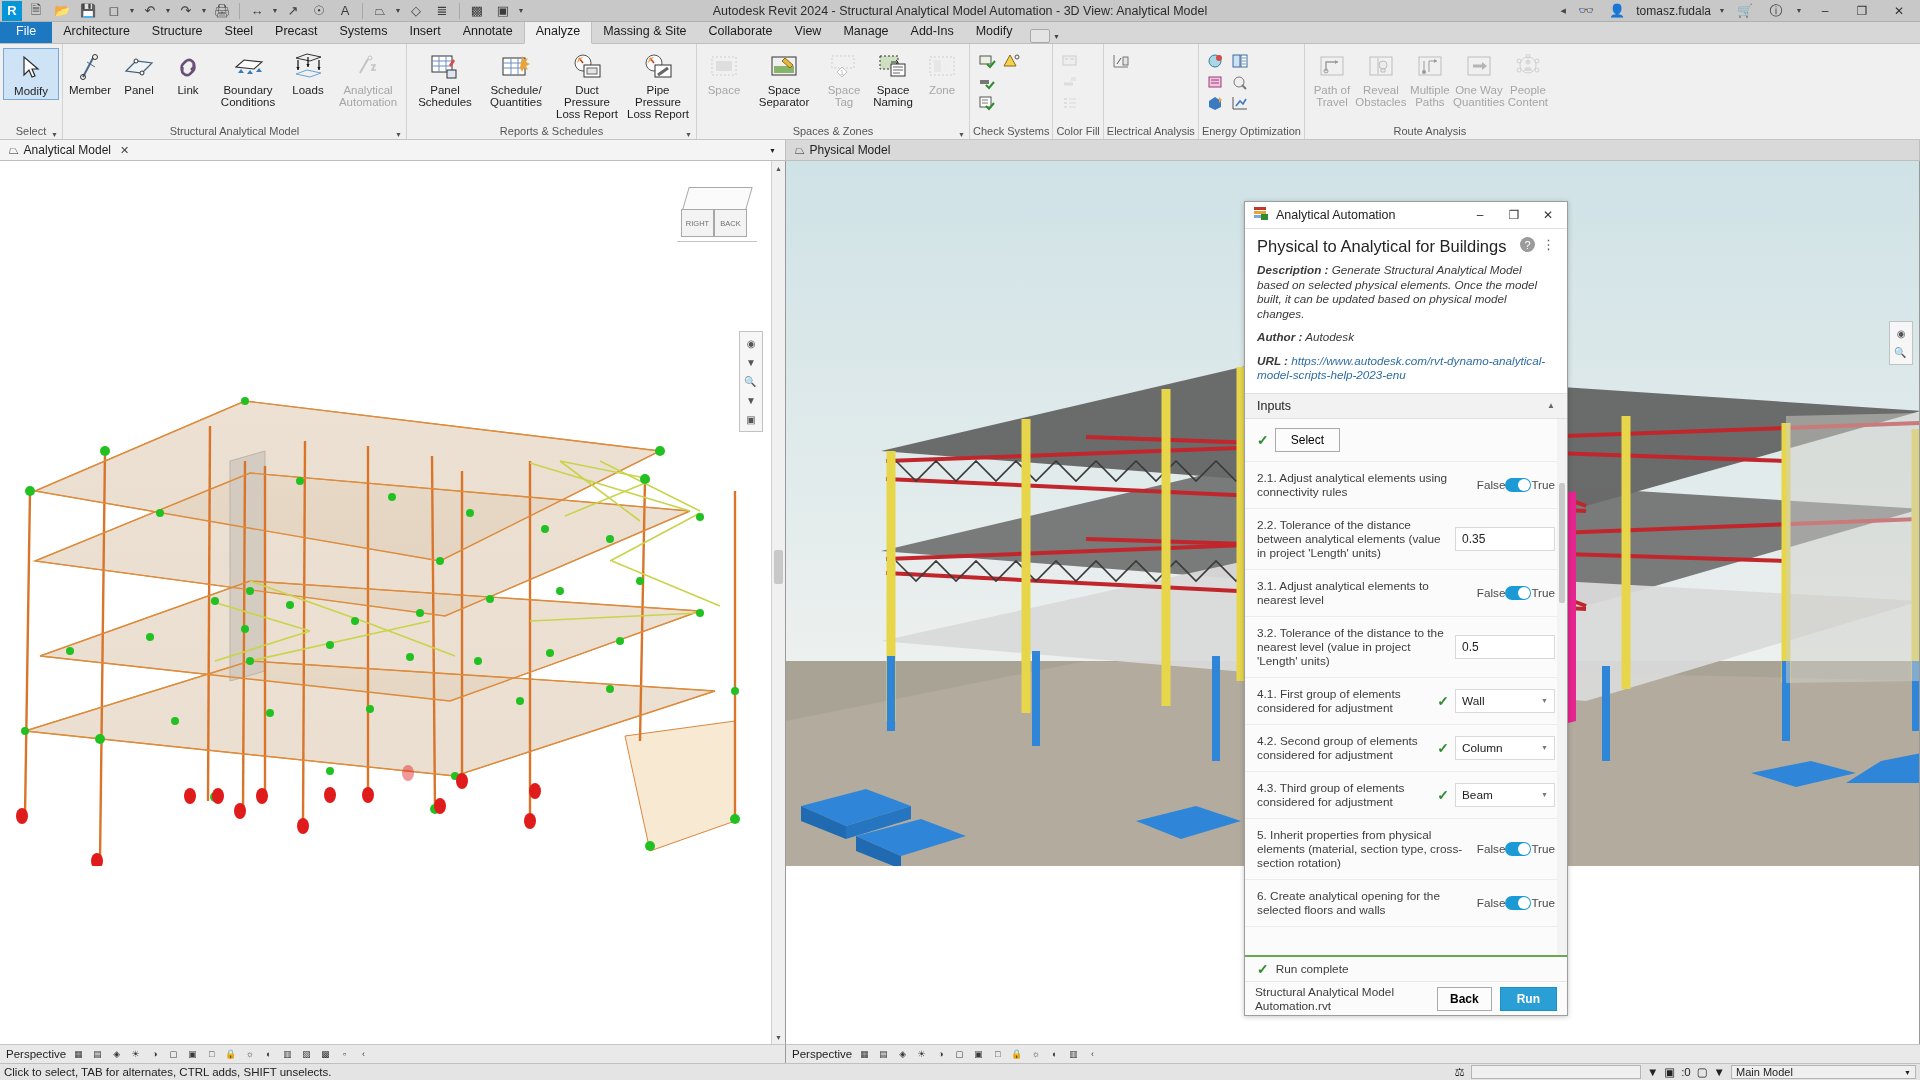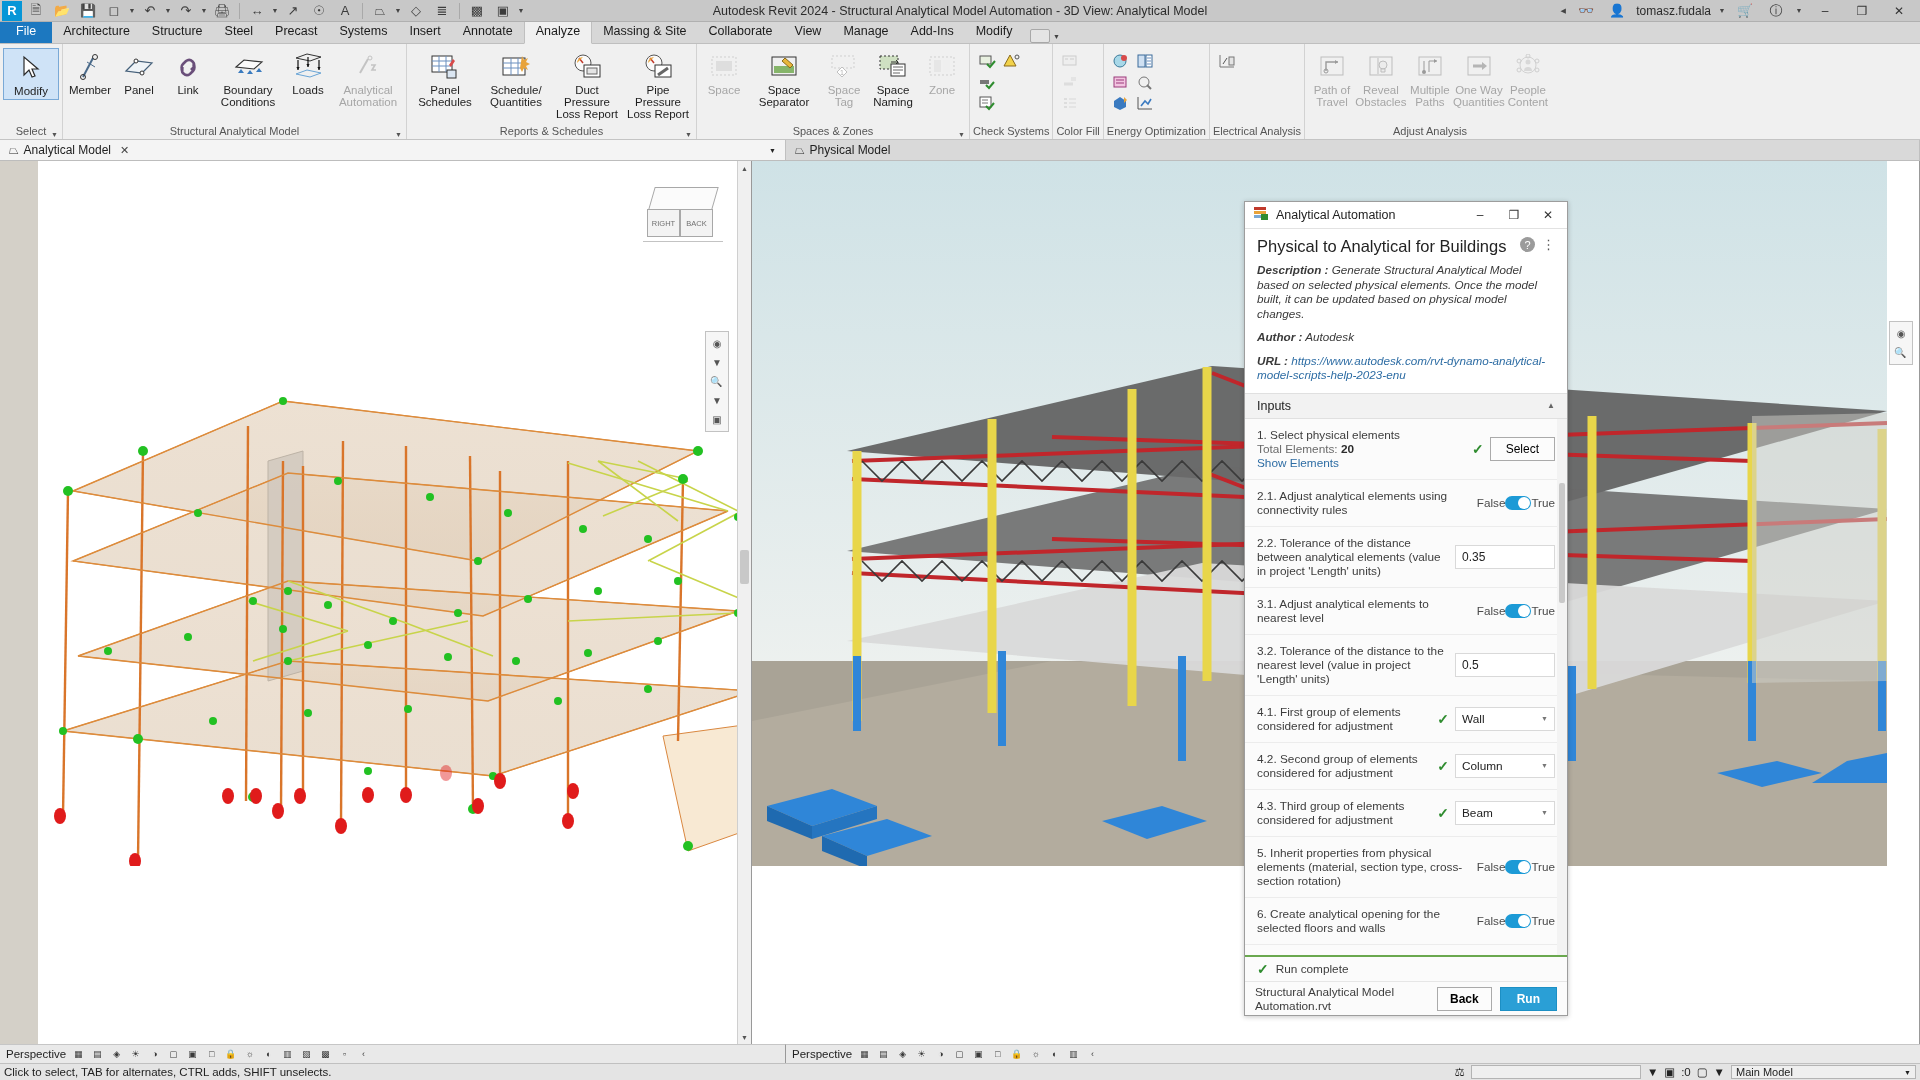--- a/index.html
+++ b/index.html
@@ -58,21 +58,21 @@
   .viewtabs { height:21px; background:#d9d9d9; display:flex; align-items:stretch;
      border-bottom:1px solid #bdbdbd; }
   .vtab { display:flex; align-items:center; gap:5px; padding:0 9px; font-size:12px;
      border-right:1px solid #c0c0c0; }
   .vtab.active { background:#f4f4f4; }
   .vtab .x { font-size:11px; color:#444; margin-left:4px; }
 
   
   .workspace { position:relative; height:calc(1080px - 22px - 22px - 96px - 21px - 36px); display:flex; }
   .viewport { position:relative; background:#fff; border-right:1px solid #999; overflow:hidden; }
-  .vp-left { width:714px;margin-left:38px; }
+  .vp-left { width:786px; }
   .vp-right { flex:1; }
   .vscroll { position:absolute; right:0; top:0; bottom:0; width:14px; background:#f0f0f0;
      border-left:1px solid #cfcfcf; }
   .vscroll .thumb { position:absolute; left:2px; right:2px; top:44%; height:34px; background:#c8c8c8; border-radius:2px;}
   .vscroll .ar { position:absolute; left:0; right:0; height:14px; display:flex; align-items:center;
      justify-content:center; font-size:7px; color:#555; }
 
   
   .viewcube { position:absolute; top:26px; width:80px; height:60px; opacity:.85; }
   .vc-top { position:absolute; left:8px; top:0; width:64px; height:26px; border:1px solid #9a9a9a;
@@ -491,20 +491,37 @@
           </div>
       </div>
     </div>
     <div class="rpanel-title">Color Fill</div>
   </div>
 
   <div class="rpanel">
     <div class="rpanel-body">
       <div class="smallgrid">
         <div class="row">
+            <div class="sic">
+          <svg width="20" height="18" viewBox="0 0 20 18">
+                <path d="M3 15 V3 M3 15 H17" stroke="#777"></path>
+                <path d="M6 12 l4-6" stroke="#555" fill="none"></path>
+                <rect x="12" y="5" width="5" height="8" fill="#e4e4e4" stroke="#777"></rect>
+              </svg>
+            </div>
+          </div>
+      </div>
+    </div>
+    <div class="rpanel-title">Electrical Analysis</div>
+  </div>
+
+  <div class="rpanel">
+    <div class="rpanel-body">
+      <div class="smallgrid">
+        <div class="row">
           <div class="sic">
             <svg width="18" height="16" viewBox="0 0 18 16">
                 <circle cx="8" cy="8" r="6" fill="#a8d8e8" stroke="#3a7a9a"></circle>
                 <path d="M12 2 a3 3 0 0 1 0 6 a3 3 0 0 1 0-6" fill="#d84a4a"></path>
               </svg>
             </div>
           <div class="sic">
             <svg width="18" height="16" viewBox="0 0 18 16">
                 <rect x="2" y="2" width="7" height="12" fill="#cfe0f2" stroke="#3a6a9a"></rect>
                 <rect x="10" y="2" width="6" height="12" fill="#fff" stroke="#3a6a9a"></rect>
@@ -536,37 +553,20 @@
           <div class="sic">
             <svg width="18" height="16" viewBox="0 0 18 16">
                 <path d="M2 14 V2 M2 14 H16" stroke="#555"></path>
                 <path d="M5 11 l4-5 3 3 3-5" stroke="#3a7ac0" fill="none" stroke-width="1.6"></path>
               </svg>
             </div>
         </div>
       </div>
     </div>
     <div class="rpanel-title">Energy Optimization</div>
-  </div>
-
-  <div class="rpanel">
-    <div class="rpanel-body">
-      <div class="smallgrid">
-        <div class="row">
-            <div class="sic">
-          <svg width="20" height="18" viewBox="0 0 20 18">
-                <path d="M3 15 V3 M3 15 H17" stroke="#777"></path>
-                <path d="M6 12 l4-6" stroke="#555" fill="none"></path>
-                <rect x="12" y="5" width="5" height="8" fill="#e4e4e4" stroke="#777"></rect>
-              </svg>
-            </div>
-          </div>
-      </div>
-    </div>
-    <div class="rpanel-title">Electrical Analysis</div>
   </div>
 
   <div class="rpanel" style="border-right:none;">
     <div class="rpanel-body">
       <div class="btn w46 dis">
         <div class="ic">
           <svg width="28" height="26" viewBox="0 0 28 26">
               <rect x="3" y="3" width="22" height="18" fill="none" stroke="#bdbdbd"></rect>
               <path d="M8 17 V8 H20" stroke="#9a9a9a" fill="none" stroke-width="1.4"></path>
               <path d="M20 8 l-3-2 v4z" fill="#9a9a9a"></path>
@@ -616,21 +616,21 @@
               <circle cx="14" cy="2" r="2" fill="none" stroke="#cfcfcf"></circle>
               <circle cx="5" cy="7" r="2" fill="none" stroke="#cfcfcf"></circle>
               <circle cx="23" cy="7" r="2" fill="none" stroke="#cfcfcf"></circle>
               <circle cx="5" cy="16" r="2" fill="none" stroke="#cfcfcf"></circle>
               <circle cx="23" cy="16" r="2" fill="none" stroke="#cfcfcf"></circle>
             </svg>
         </div>
         <div class="tx">People Content</div>
       </div>
     </div>
-    <div class="rpanel-title">Adjust Analysis</div>
+    <div class="rpanel-title">Route Analysis</div>
   </div>
 </div>
 
 <div class="viewtabs">
   <div class="vtab active" style="width:786px;">
     <span>⏢</span>
     <span>Analytical Model</span>
     <span class="x">✕</span>
     <span style="margin-left:auto; font-size:7px;">▼</span>
   </div>
@@ -913,25 +913,20 @@
     </div>
 
     <div class="aa-inputs-hd">
       <span>Inputs</span>
       <span class="c">▲</span>
     </div>
 
     <div class="aa-list">
       <div id="aa-rows">
           <div class="arow">
-            <div class="lab">
-              <div>1. Select physical elements</div>
-              <div class="sub">Total Elements: <b>20</b></div>
-              <div class="lnk">Show Elements</div>
-            </div>
             <span class="chk">✓</span>
             <button class="selbtn">Select</button>
           </div>
           <div class="arow">
             <div class="lab">2.1. Adjust analytical elements using connectivity rules</div>
             <div class="tgl">
               <span class="w">False</span>
               <span class="switch">
                 <span class="knob"></span>
               </span>

